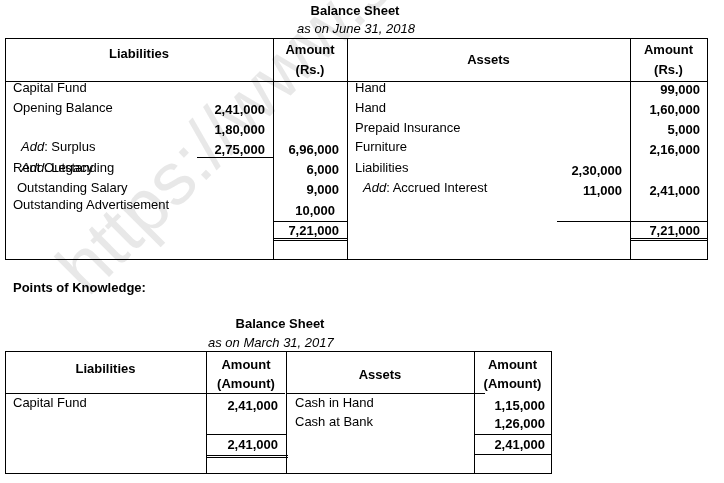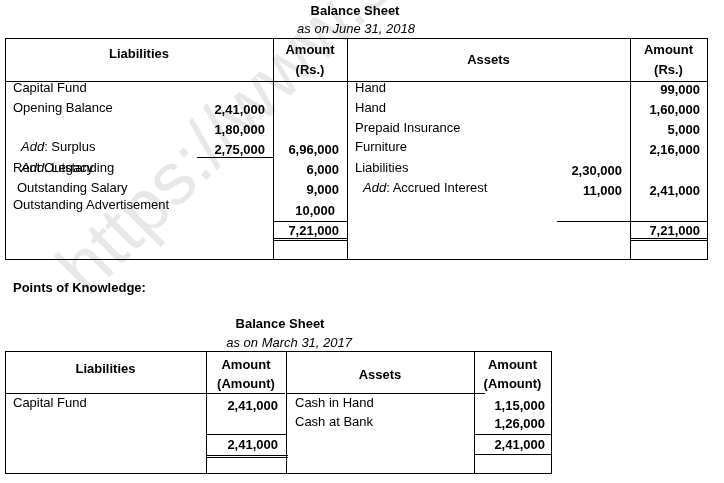--- a/index.html
+++ b/index.html
@@ -91,21 +91,21 @@
   <div class="abs r" style="left:550px;top:183px;width:72px;">11,000</div>
   <div class="abs r" style="left:630px;top:183px;width:70px;">2,41,000</div>
 
   <div class="abs r b" style="left:630px;top:223px;width:70px;">7,21,000</div>
 </div>
 
 <div class="abs b" style="left:13px;top:280px;">Points of Knowledge:</div>
 
 <div>
   <div class="abs b" style="left:228px;top:316px;width:104px;text-align:center;">Balance Sheet</div>
-  <div class="abs i" style="left:208px;top:335px;width:144px;text-align:right;">as on March 31, 2017</div>
+  <div class="abs i" style="left:208px;top:335px;width:144px;text-align:left;">as on March 31, 2017</div>
 
   <div class="hl" style="left:5px;top:351px;width:280px;"></div>
   <div class="hl" style="left:285px;top:351px;width:1px;"></div>
   <div class="hl" style="left:286px;top:351px;width:199px;"></div>
   <div class="hl" style="left:5px;top:393px;width:280px;"></div>
   <div class="hl" style="left:286px;top:393px;width:199px;"></div>
   <div class="hl" style="left:5px;top:473px;width:546px;"></div>
   <div class="hl" style="left:485px;top:351px;width:66px;"></div>
   <div class="vl" style="left:5px;top:351px;height:123px;"></div>
   <div class="vl" style="left:206px;top:351px;height:123px;"></div>

